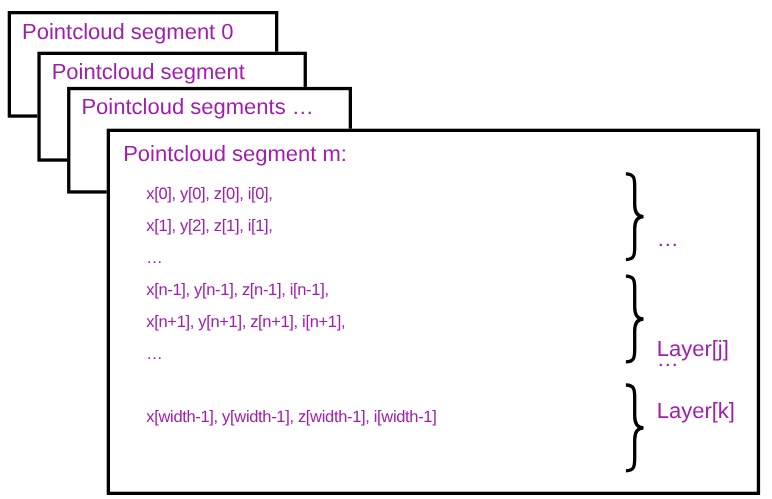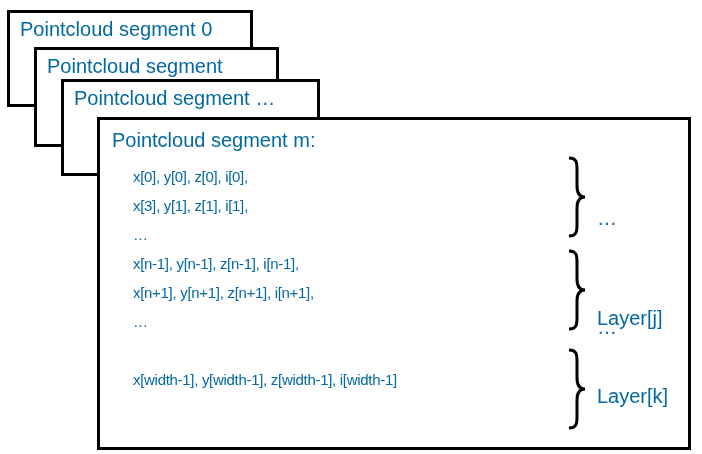--- a/index.html
+++ b/index.html
@@ -5,21 +5,21 @@
   html, body {
     margin: 0;
     padding: 0;
     background: #ffffff;
   }
   .canvas {
     position: relative;
     width: 702px;
     height: 454px;
     background: #ffffff;
-    color: #0369a1;
+    color: #a21caf;
     font-family: "Liberation Sans", sans-serif;
     overflow: hidden;
   }
   .box {
     position: absolute;
     background: #ffffff;
     border: 3px solid #000000;
     box-sizing: border-box;
   }
   .box-label {
@@ -65,44 +65,44 @@
     position: absolute;
     left: 497px;
     font-size: 20px;
     line-height: 24px;
     white-space: nowrap;
   }
   #layer-label-0 { top: 68px; }
   #layer-ellipsis-0 { top: 86px; }
   #layer-label-1 { top: 159px; margin-top: 27px; }
   #layer-ellipsis-1 { top: 195px; }
-  #layer-label-2 { top: 264px; }
+  #layer-label-2 { top: 242px; }
   #layer-ellipsis-2 { top: 290px; }
 </style>
 </head>
 <body>
 
 <div class="canvas">
 
   <div class="box" id="box1">
     <span class="box-label">Pointcloud segment 0</span>
   </div>
   <div class="box" id="box2">
     <span class="box-label">Pointcloud segment</span>
   </div>
   <div class="box" id="box3">
-    <span class="box-label">Pointcloud segment …</span>
+    <span class="box-label">Pointcloud segments …</span>
   </div>
 
   <div class="box" id="mainbox">
     <div class="main-title">Pointcloud segment m:</div>
 
     <div class="lines">
       <div class="line">x[0], y[0], z[0], i[0],</div>
-      <div class="line">x[3], y[1], z[1], i[1],</div>
+      <div class="line">x[1], y[2], z[1], i[1],</div>
       <div class="line">…</div>
       <div class="line">x[n-1], y[n-1], z[n-1], i[n-1],</div>
       <div class="line">x[n+1], y[n+1], z[n+1], i[n+1],</div>
       <div class="line">…</div>
       <div class="line"></div>
       <div class="line">x[width-1], y[width-1], z[width-1], i[width-1]</div>
     </div>
 
     <svg class="brace" id="brace1" viewBox="0 0 22 82">
       <path d="M3,2 C11,2 11,7 11,14 L11,30 C11,37 13,41 19,41 C13,41 11,45 11,52 L11,68 C11,75 11,80 3,80" fill="none" stroke="#000000" stroke-width="3"></path>

